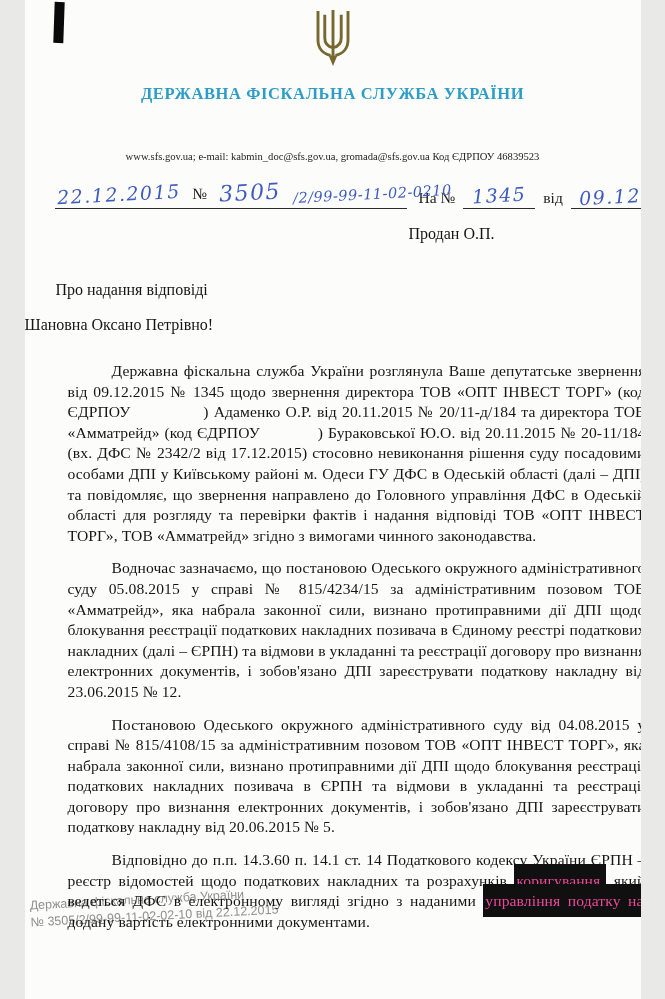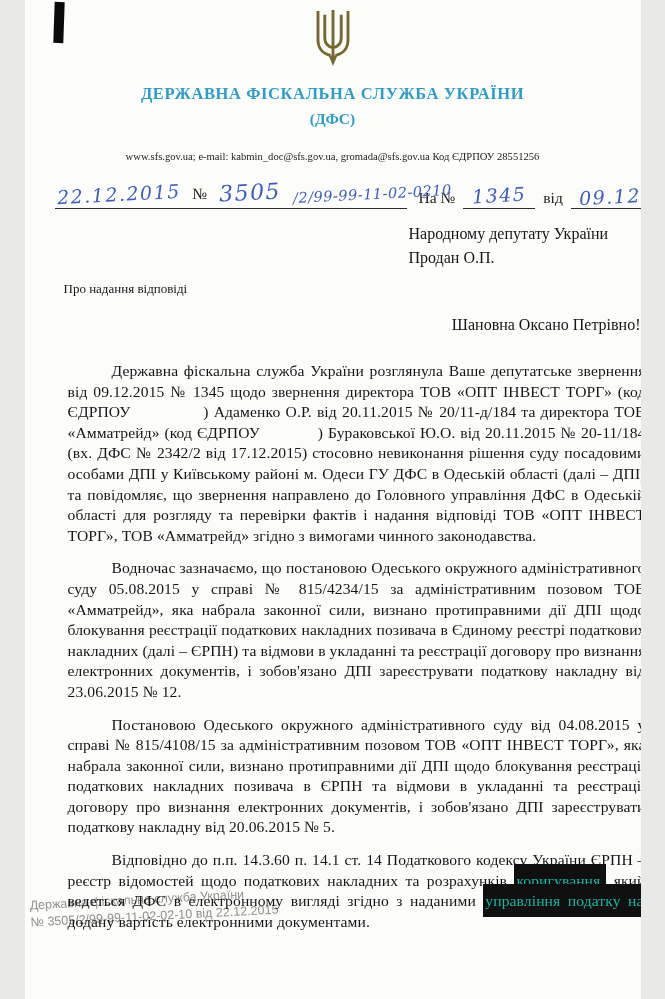--- a/index.html
+++ b/index.html
@@ -15,25 +15,25 @@
   .ref-row{position:absolute;top:180px;left:30px;width:612px;display:flex;align-items:flex-end}
   .ref-left{display:flex;align-items:flex-end;gap:12px;width:352px;border-bottom:1.4px solid #2b2b2b;padding:0 4px 3px 2px}
   .ref-right{display:flex;align-items:flex-end;gap:8px;margin-left:12px}
   .lbl{font-size:15.5px;color:#1d1d1d;padding-bottom:2px;white-space:nowrap}
   .hw{font-family:"DejaVu Serif",serif;font-style:italic;color:#3e5cc0;display:inline-block;transform:rotate(-3deg);letter-spacing:1.5px;white-space:nowrap}
   .hw-date{font-size:19px}
   .hw-num{font-size:22px}
   .hw-suffix{font-size:14.5px;letter-spacing:.5px;padding-bottom:3px}
   .uline{border-bottom:1.4px solid #2b2b2b;text-align:center;padding:0 8px 2px;min-width:72px}
   .recipient{position:absolute;top:222px;left:384px;font-size:16px;line-height:24px}
-  .subject{position:absolute;top:281px;left:39px;font-size:13px}
-  .salutation{position:absolute;top:316px;width:100%;text-align:right;font-size:16px}
+  .subject{position:absolute;top:281px;left:31px;font-size:16px}
+  .salutation{position:absolute;top:316px;width:100%;text-align:left;font-size:16px}
   .body-text{position:absolute;top:349px;left:31px;width:602px;font-size:15.6px;line-height:20.6px;text-align:justify;letter-spacing:.1px}
   .body-text p{text-indent:44px;margin:12px}
-  .inv{background:#101010;color:#14b8a6;padding:8px 2px}
+  .inv{background:#101010;color:#ec4899;padding:8px 2px}
   .stamp{position:absolute;left:5px;top:891px;transform:rotate(-3deg);font-family:"Liberation Sans",sans-serif;font-size:12.5px;line-height:17px;color:#7e7e7e;opacity:.85;mix-blend-mode:multiply;pointer-events:none;white-space:nowrap}
 </style>
 </head>
 <body>
 
 <div class="page">
 
   <div class="scan-mark"></div>
 
   <div class="emblem-wrap">
@@ -42,40 +42,38 @@
         <path d="M14 6 v60 c0 19 12 29 26 32"></path>
         <path d="M76 6 v60 c0 19 -12 29 -26 32"></path>
         <path d="M28 14 v48 c0 12 7 18 17 20 c10 -2 17 -8 17 -20 v-48"></path>
         <path d="M45 4 v96"></path>
       </g>
       <path d="M36 98 h18 l-9 22 z" fill="#77682e"></path>
     </svg>
   </div>
 
   <div class="org-name">ДЕРЖАВНА ФІСКАЛЬНА СЛУЖБА УКРАЇНИ</div>
-  <div class="org-abbr">(ДФС)</div>
-  <div class="contacts">www.sfs.gov.ua; e-mail: kabmin_doc@sfs.gov.ua,  gromada@sfs.gov.ua Код ЄДРПОУ 28551256</div>
+  <div class="contacts">www.sfs.gov.ua; e-mail: kabmin_doc@sfs.gov.ua,  gromada@sfs.gov.ua Код ЄДРПОУ 46839523</div>
 
   <div class="ref-row">
     <div class="ref-left">
       <span class="hw hw-date">22.12.2015</span>
       <span class="lbl">№</span>
       <span class="hw hw-num">3505</span>
       <span class="hw hw-suffix">/2/99-99-11-02-0210</span>
     </div>
     <div class="ref-right">
       <span class="lbl">На №</span>
       <span class="uline"><span class="hw hw-date">1345</span></span>
       <span class="lbl">від</span>
       <span class="uline"><span class="hw hw-date">09.12.2015</span></span>
     </div>
   </div>
 
   <div class="recipient">
-    <div>Народному депутату України</div>
     <div>Продан О.П.</div>
   </div>
 
   <div class="subject">Про надання відповіді</div>
 
   <div class="salutation">Шановна Оксано Петрівно!</div>
 
   <div class="body-text">
     <p>Державна фіскальна служба України розглянула Ваше депутатське звернення від 09.12.2015 № 1345 щодо звернення директора ТОВ «ОПТ ІНВЕСТ ТОРГ» (код ЄДРПОУ&nbsp;&nbsp;&nbsp;&nbsp;&nbsp;&nbsp;&nbsp;&nbsp;&nbsp;&nbsp;&nbsp;&nbsp;&nbsp;&nbsp;) Адаменко О.Р. від 20.11.2015 № 20/11-д/184 та директора ТОВ «Амматрейд» (код ЄДРПОУ&nbsp;&nbsp;&nbsp;&nbsp;&nbsp;&nbsp;&nbsp;&nbsp;&nbsp;&nbsp;&nbsp;&nbsp;) Бураковської Ю.О. від 20.11.2015 № 20-11/184 (вх. ДФС № 2342/2 від 17.12.2015) стосовно невиконання рішення суду посадовими особами ДПІ у Київському районі м. Одеси ГУ ДФС в Одеській області (далі – ДПІ) та повідомляє, що звернення направлено до Головного управління ДФС в Одеській області для розгляду та перевірки фактів і надання відповіді ТОВ «ОПТ ІНВЕСТ ТОРГ», ТОВ «Амматрейд» згідно з вимогами чинного законодавства.</p>
     <p>Водночас зазначаємо, що постановою Одеського окружного адміністративного суду 05.08.2015 у справі № 815/4234/15 за адміністративним позовом ТОВ «Амматрейд», яка набрала законної сили, визнано протиправними дії ДПІ щодо блокування реєстрації податкових накладних позивача в Єдиному реєстрі податкових накладних (далі – ЄРПН) та відмови в укладанні та реєстрації договору про визнання електронних документів, і зобов'язано ДПІ зареєструвати податкову накладну від 23.06.2015 № 12.</p>

